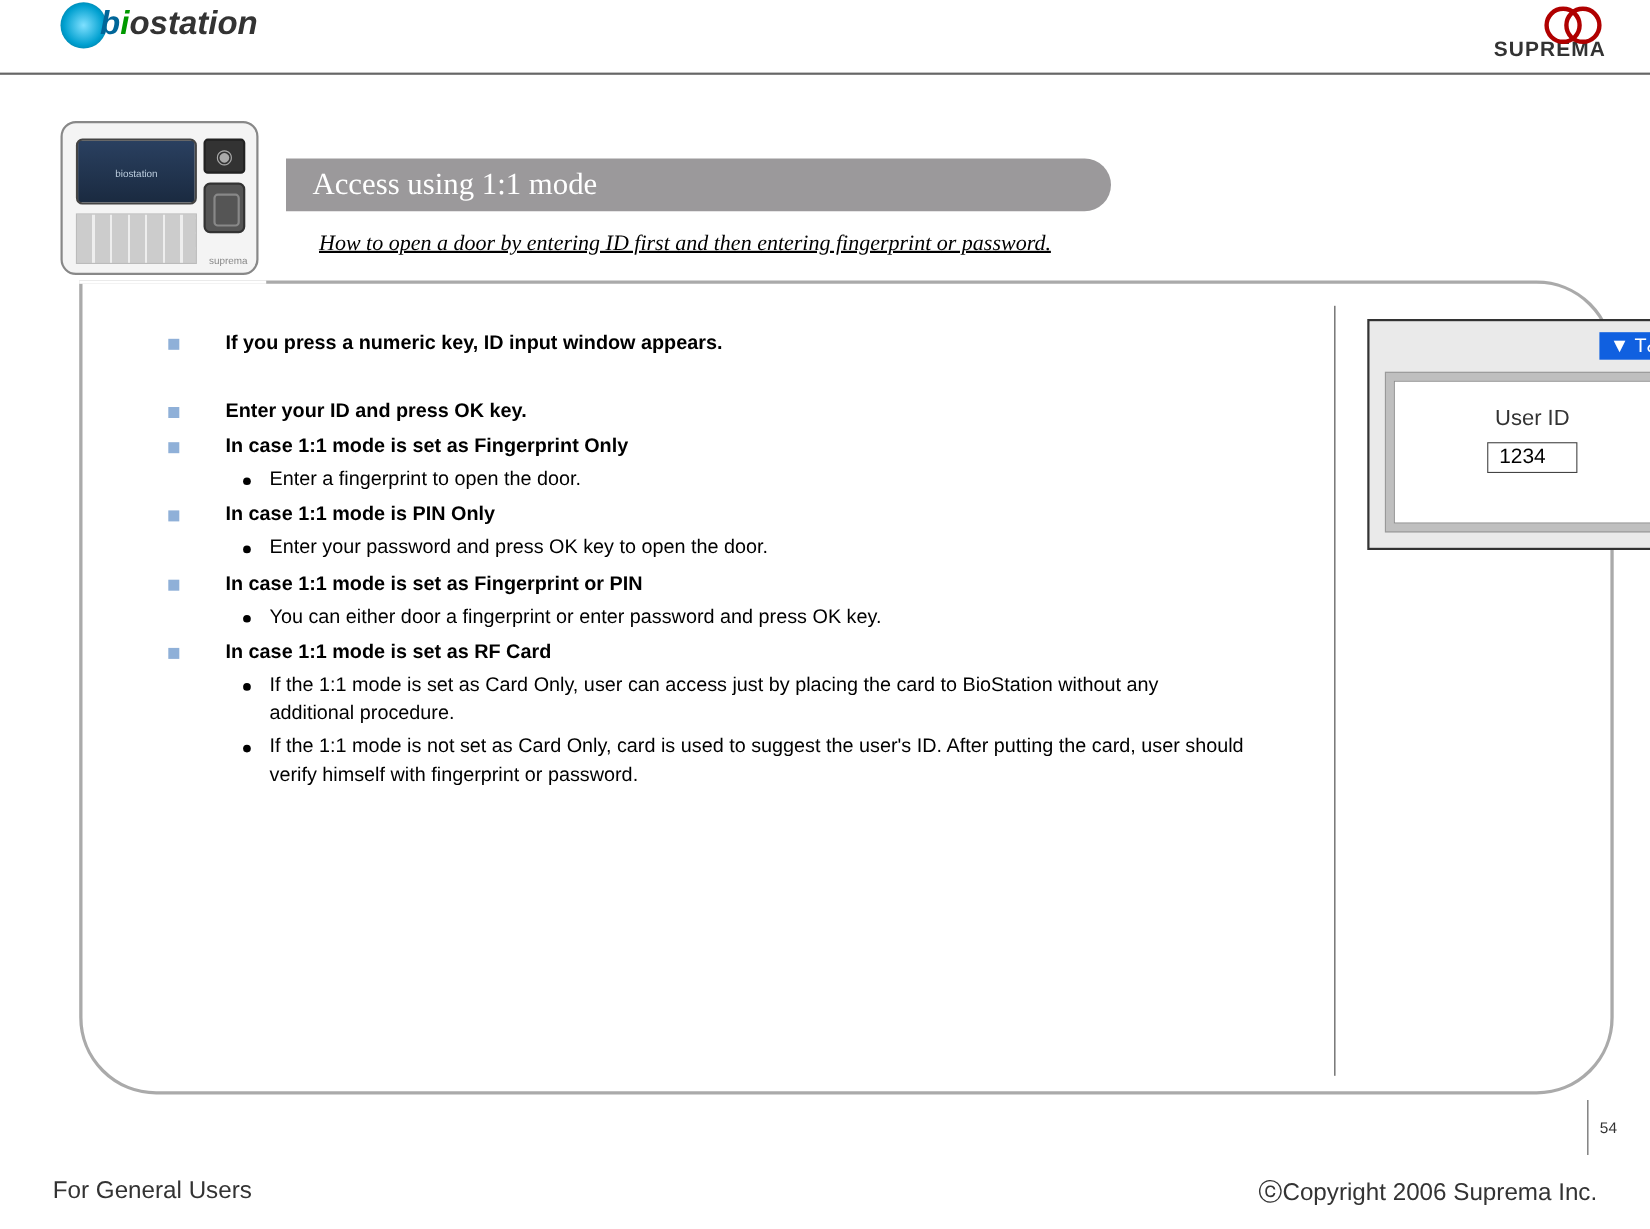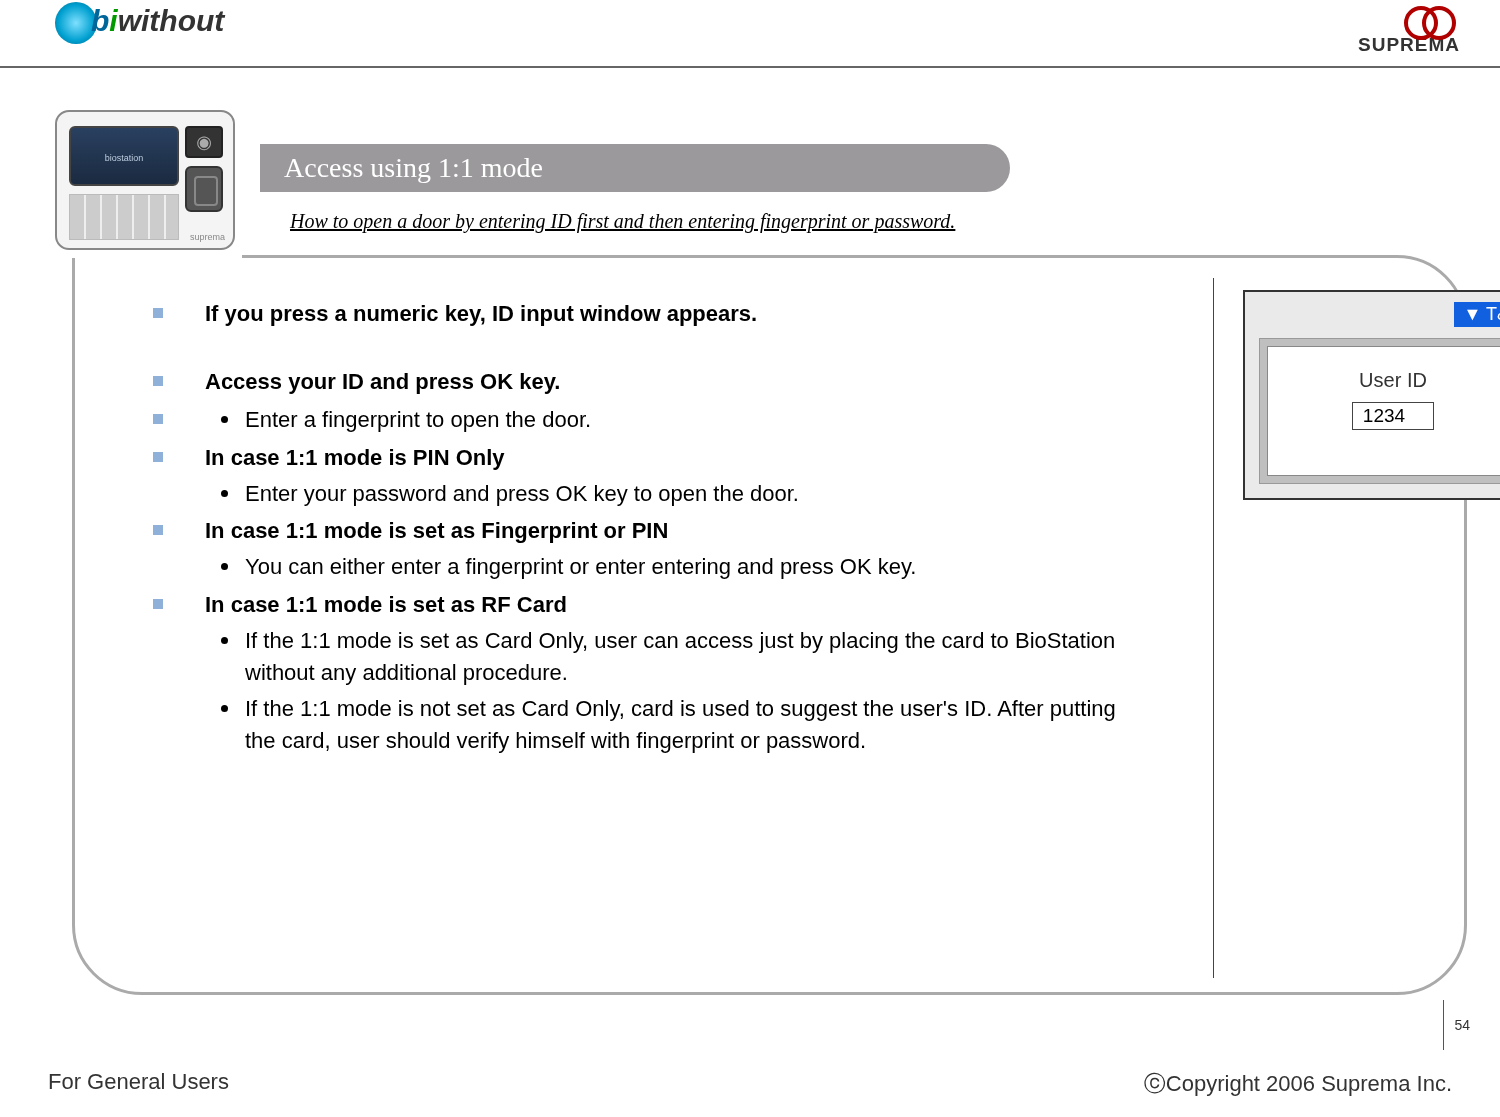--- a/index.html
+++ b/index.html
@@ -178,21 +178,21 @@
   .content-box::before {
     content: "";
     position: absolute;
     left: -3px; top: -3px;
     width: 170px; height: 3px;
     background: #fff;
   }
 
   .main-list {
     width: 990px;
-    font-size: 22px;
+    font-size: 18px;
     line-height: 1.45;
     color: #000;
   }
   .main-list > li {
     list-style: none;
     position: relative;
     padding-left: 60px;
     margin-bottom: 6px;
     font-weight: bold;
   }
@@ -301,21 +301,21 @@
     justify-content: space-between;
     font-size: 22px;
     color: #333;
   }
 </style>
 </head>
 <body>
 
 <div class="header">
   <div class="logo-left">
-    <span class="swirl"></span><span class="bio-b">b</span><span class="bio-i">i</span><span class="bio-rest">without</span>
+    <span class="swirl"></span><span class="bio-b">b</span><span class="bio-i">i</span><span class="bio-rest">ostation</span>
   </div>
   <div class="logo-right">
     <span class="inf"></span>
     <span class="txt">SUPREMA</span>
   </div>
 </div>
 
 <div class="device-thumb">
   <div class="screen">biostation</div>
   <div class="speaker"></div>
@@ -328,37 +328,38 @@
 
 <div class="subtitle">How to open a door by entering ID first and then entering fingerprint or password.</div>
 
 <div class="content-box">
 
   <ul class="main-list">
     <li class="spacer">
       <span>If you press a numeric key, ID input window appears.</span>
     </li>
     <li>
-      <span>Access your ID and press OK key.</span>
-    </li>
-    <li>
+      <span>Enter your ID and press OK key.</span>
+    </li>
+    <li>
+      <span>In case 1:1 mode is set as Fingerprint Only</span>
       <ul class="sub-list">
         <li>Enter a fingerprint to open the door.</li>
       </ul>
     </li>
     <li>
       <span>In case 1:1 mode is PIN Only</span>
       <ul class="sub-list">
         <li>Enter your password and press OK key to open the door.</li>
       </ul>
     </li>
     <li>
       <span>In case 1:1 mode is set as Fingerprint or PIN</span>
       <ul class="sub-list">
-        <li>You can either enter a fingerprint or enter entering and press OK key.</li>
+        <li>You can either door a fingerprint or enter password and press OK key.</li>
       </ul>
     </li>
     <li>
       <span>In case 1:1 mode is set as RF Card</span>
       <ul class="sub-list">
         <li>If the 1:1 mode is set as Card Only, user can access just by placing the card to BioStation without any additional procedure.</li>
         <li>If the 1:1 mode is not set as Card Only, card is used to suggest the user's ID. After putting the card, user should verify himself with fingerprint or password.</li>
       </ul>
     </li>
   </ul>

